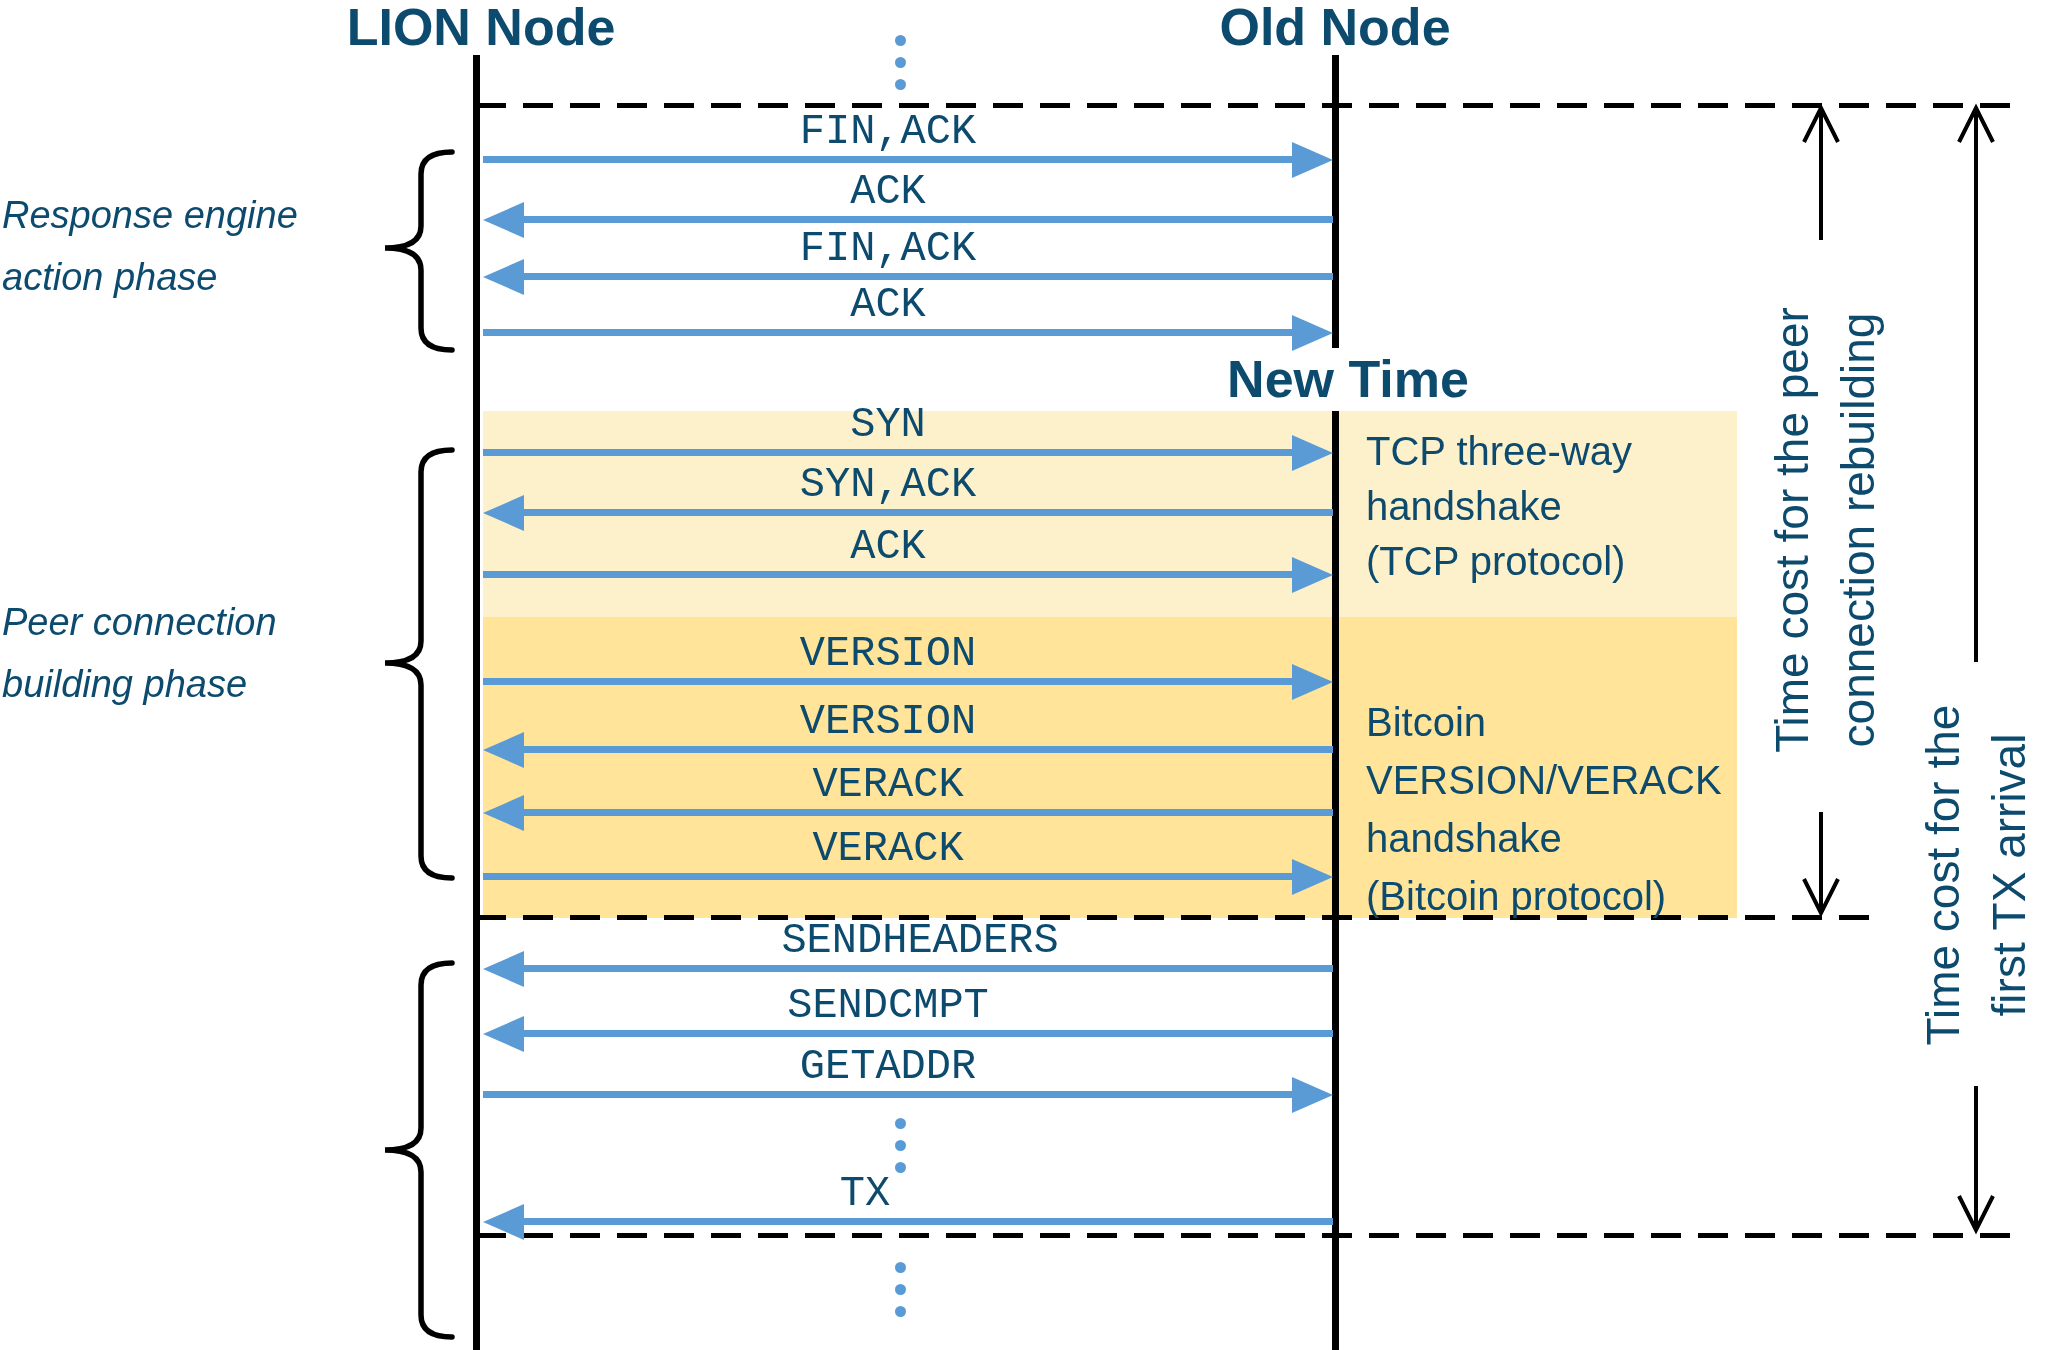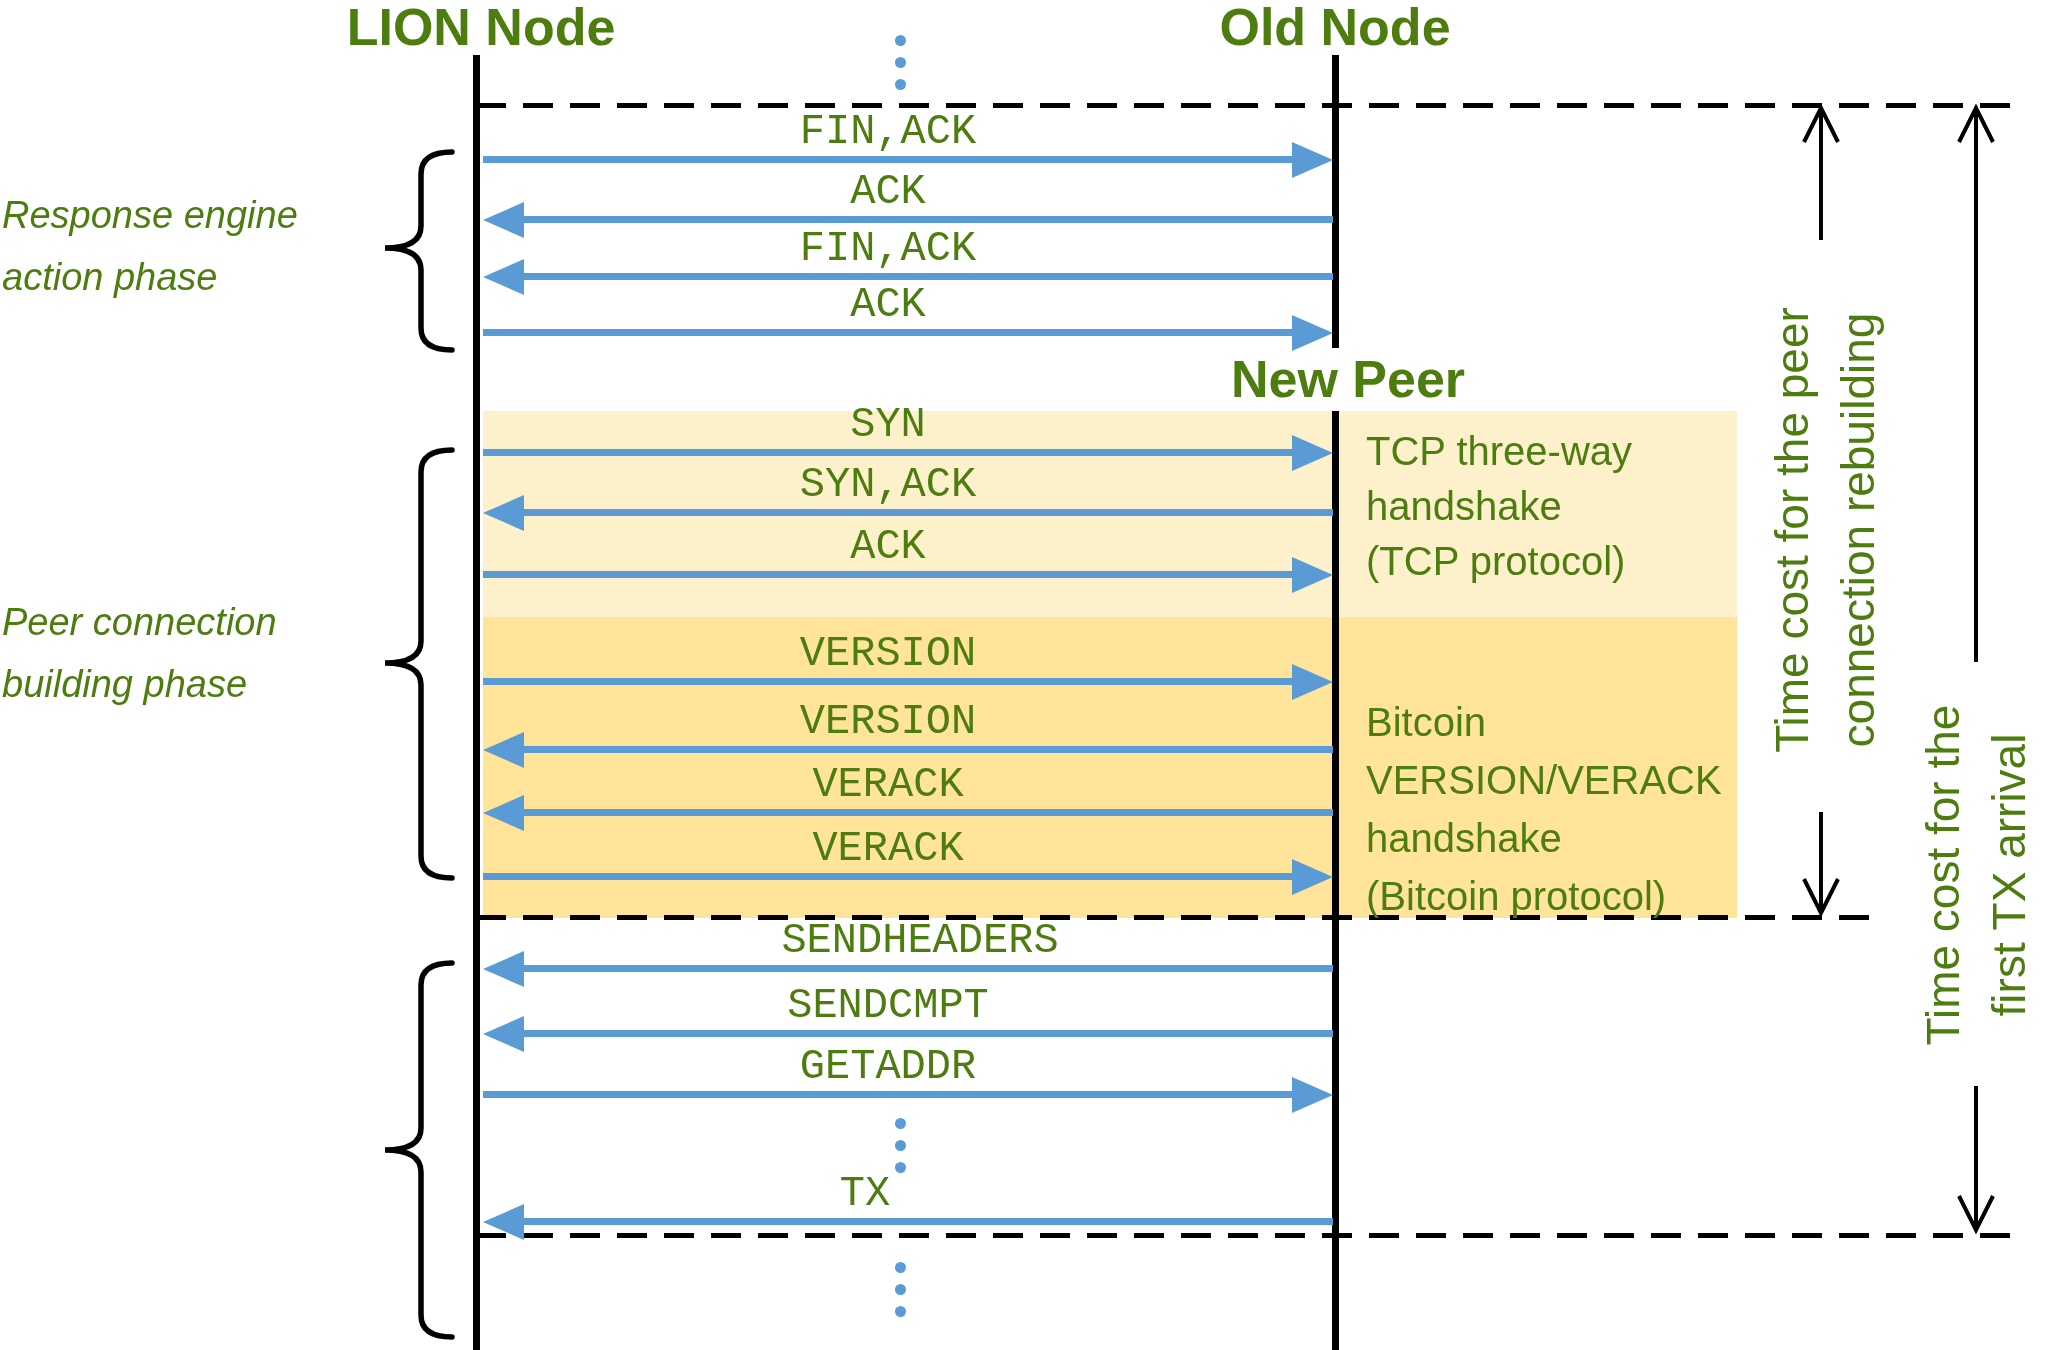--- a/index.html
+++ b/index.html
@@ -1,17 +1,17 @@
 <!DOCTYPE html>
 <html><head>
 <meta charset="utf-8">
 <style>
   html,body{margin:0;padding:0;background:#ffffff;}
   #stage{position:relative;width:2058px;height:1350px;background:#ffffff;overflow:hidden;
-         font-family:"Liberation Sans",sans-serif;color:#4d7c0f;}
+         font-family:"Liberation Sans",sans-serif;color:#0c4a6e;}
   .vline{position:absolute;width:7px;background:#000;}
   .dash{position:absolute;height:5px;
         background:repeating-linear-gradient(90deg,#000 0 30px,transparent 30px 47px);}
   .actor{position:absolute;transform:translateX(-50%);font-size:52px;font-weight:bold;
          line-height:54px;white-space:nowrap;}
   .band{position:absolute;left:483px;width:1254px;}
   .msg{position:absolute;left:483px;width:850px;height:0;}
   .msg .shaft{position:absolute;top:-4px;height:7px;background:#5B9BD5;}
   .msg.right .shaft{left:0;right:38px;}
   .msg.left  .shaft{left:38px;right:0;}
@@ -43,21 +43,21 @@
   <div class="vline" style="left:473px;top:55px;height:1295px;"></div>
   <div class="vline" style="left:1332px;top:55px;height:293px;"></div>
   <div class="vline" style="left:1332px;top:411px;height:939px;"></div>
 
   <div class="dash" style="left:476px;top:103px;width:1546px;"></div>
   <div class="dash" style="left:476px;top:915px;width:1396px;"></div>
   <div class="dash" style="left:476px;top:1233px;width:1546px;"></div>
 
   <div class="actor" style="left:481px;top:0px;">LION Node</div>
   <div class="actor" style="left:1335px;top:0px;">Old Node</div>
-  <div class="actor" style="left:1348px;top:352px;">New Peer</div>
+  <div class="actor" style="left:1348px;top:352px;">New Time</div>
 
   <div class="dots" style="top:35px;">
       <span></span>
       <span></span>
       <span></span>
     </div>
   <div class="dots" style="top:1118px;">
       <span></span>
       <span></span>
       <span></span>

